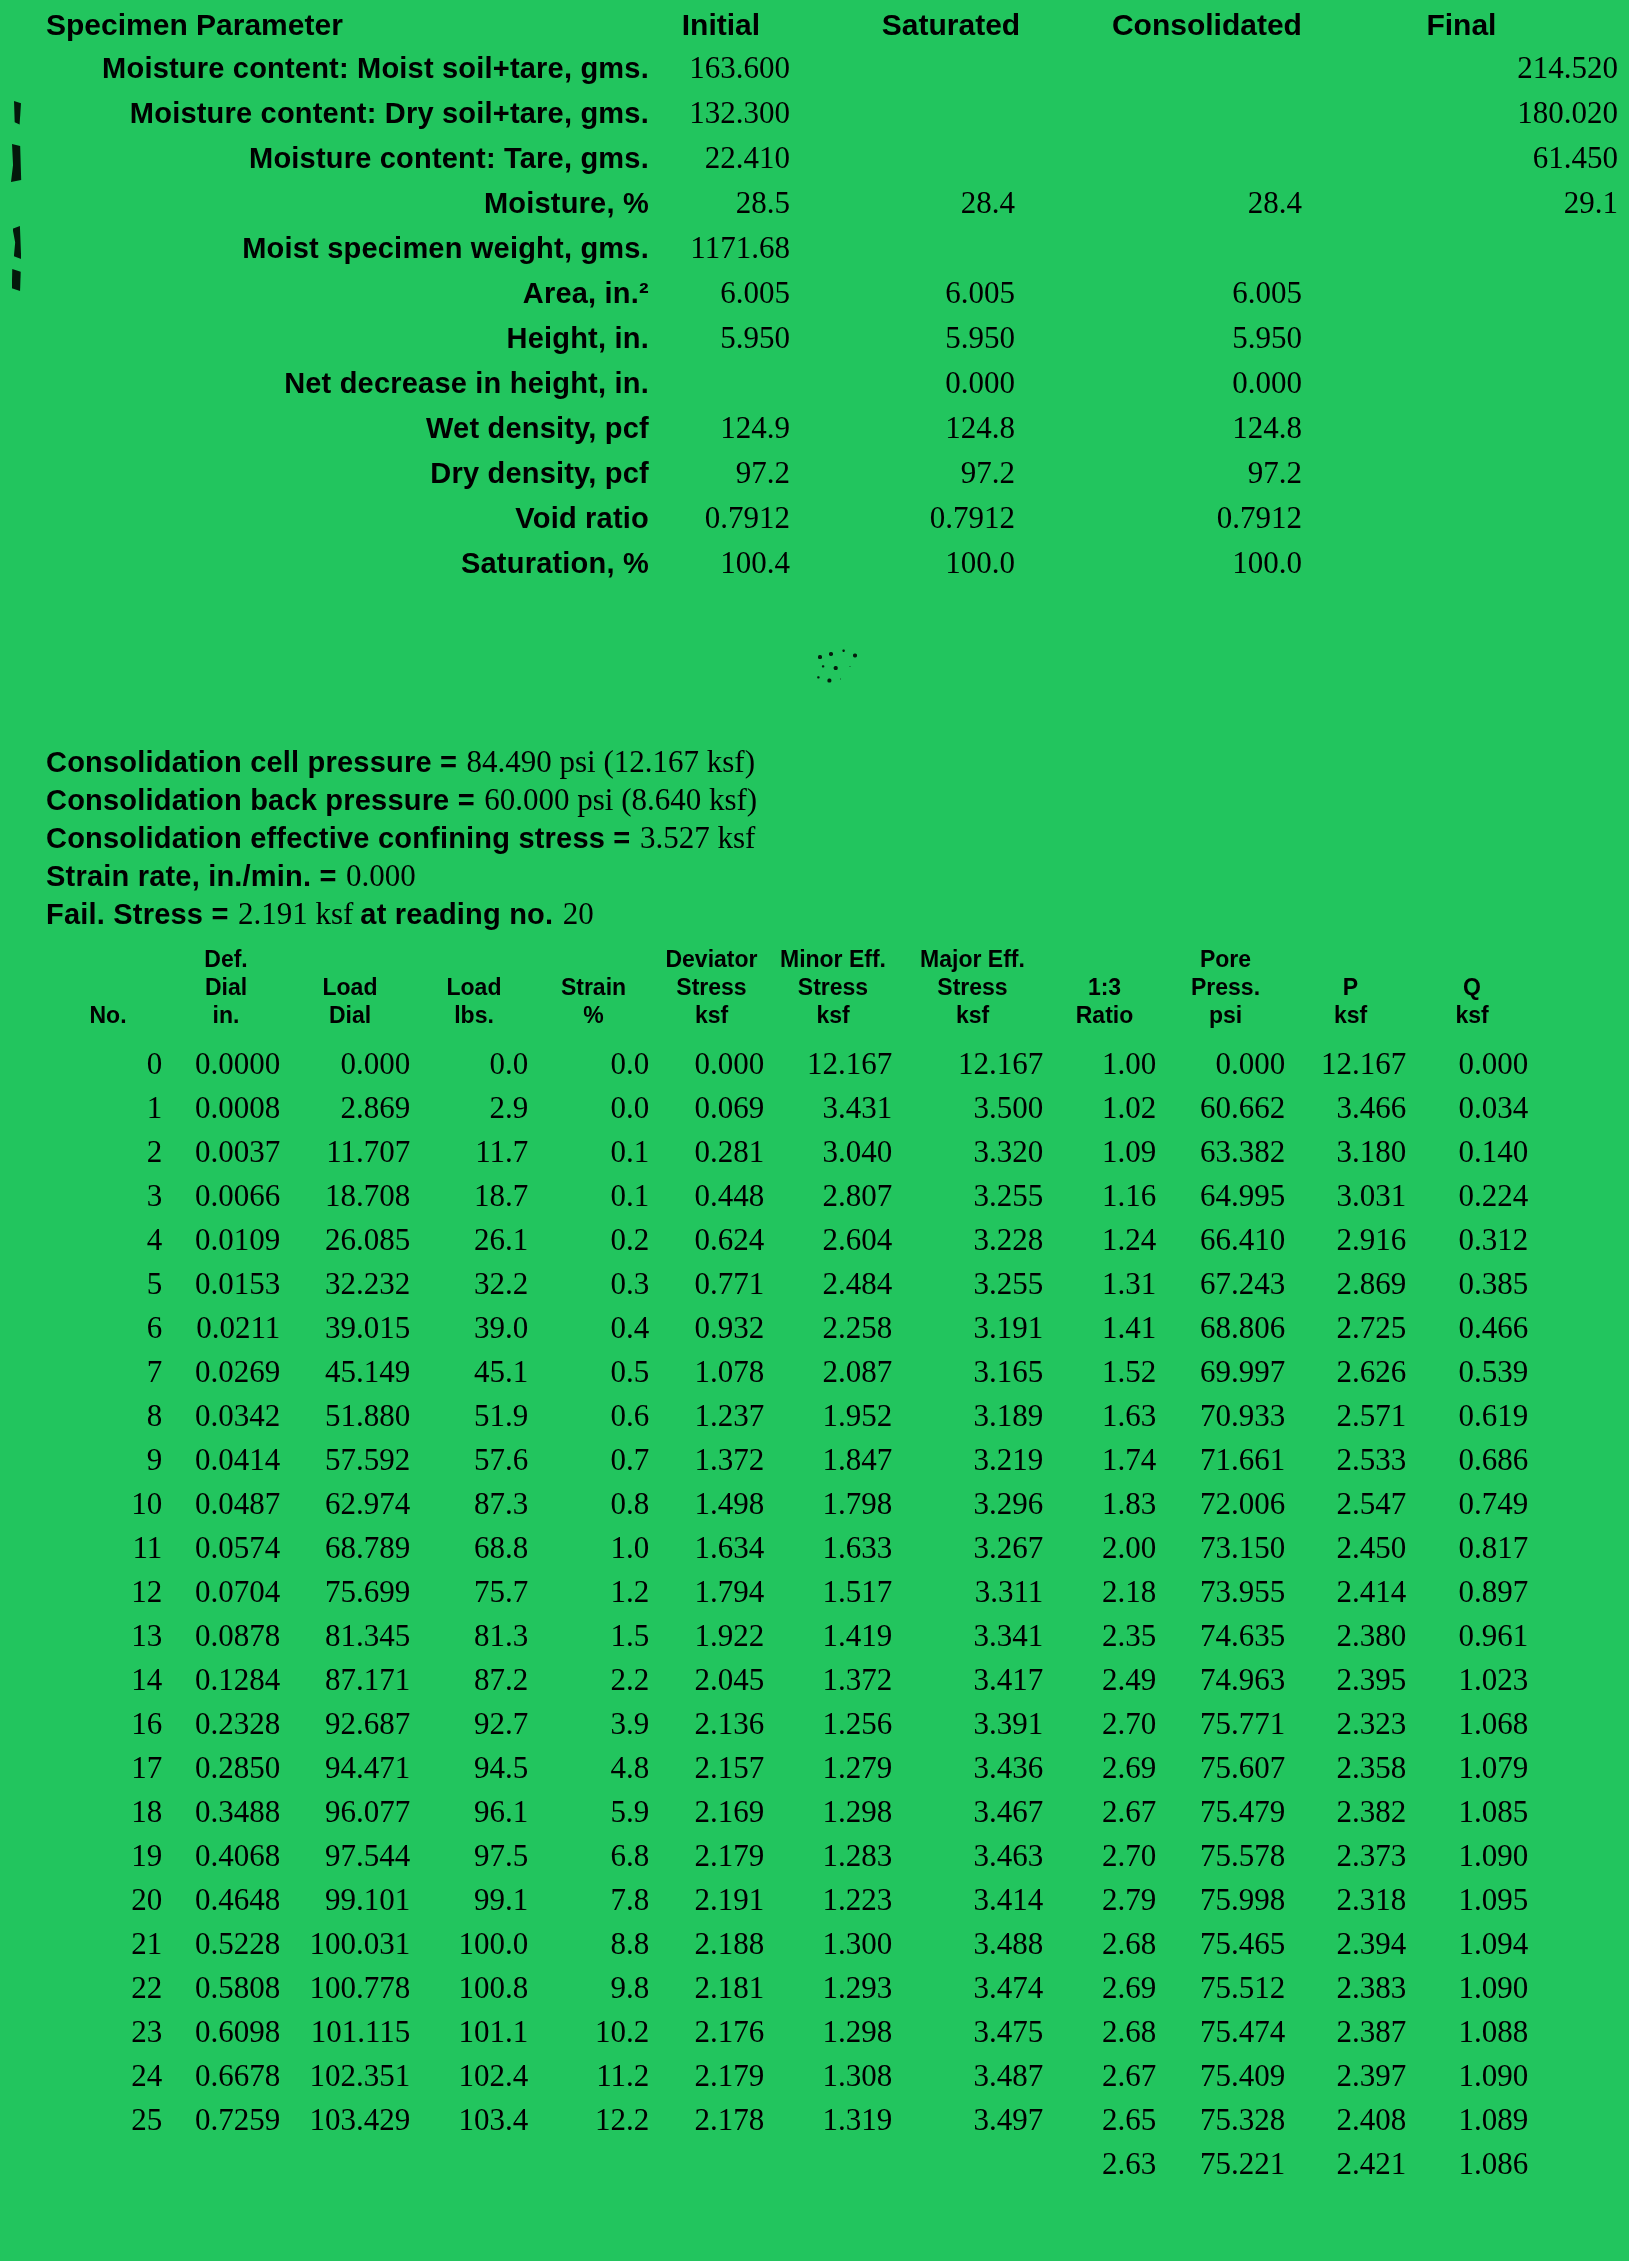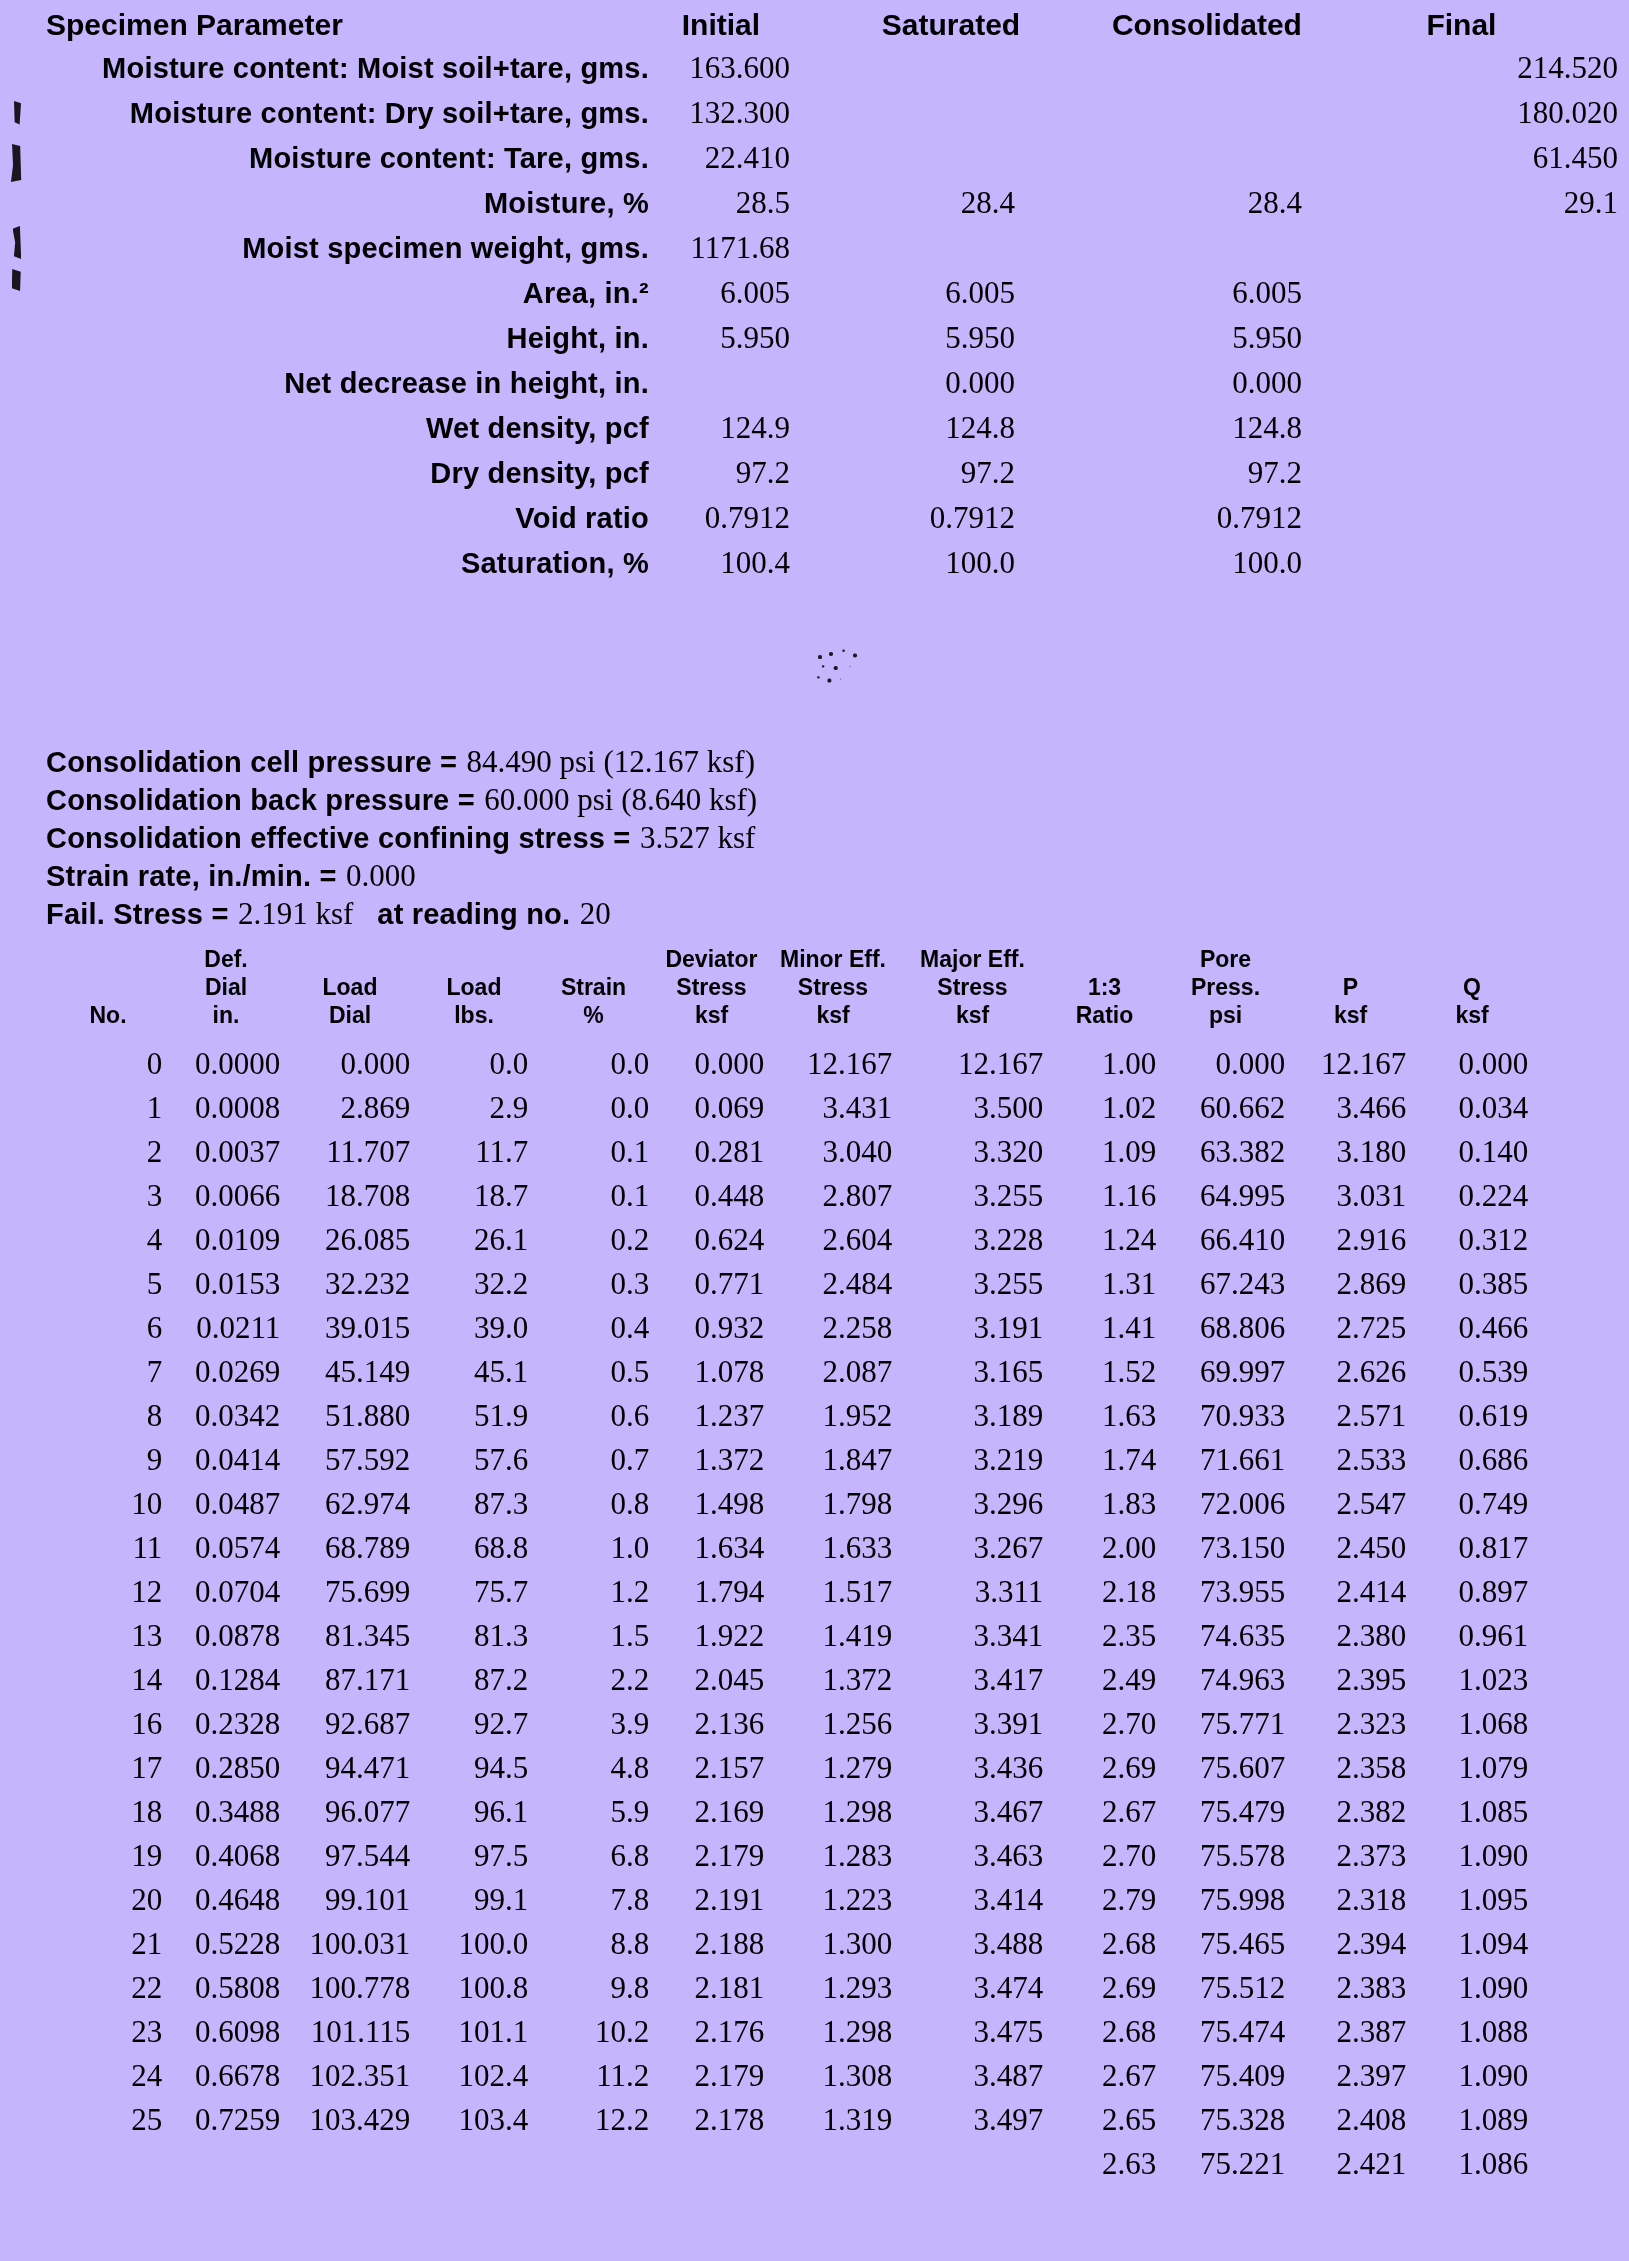--- a/index.html
+++ b/index.html
@@ -1,20 +1,20 @@
 <!DOCTYPE html>
 <html style="font-size:12.6px"><head>
 <meta charset="utf-8">
 <style>
   html, body { margin: 0; padding: 0; background: #888; }
   .page {
     position: relative;
     width: 1630px;
     height: 2261px;
-    background: #c4b5fd;
+    background: #22c55e;
     color: #000;
     overflow: hidden;
     font-family: "Liberation Sans", sans-serif;
   }
 
   
   .spec-table {
     position: absolute;
     left: 46px;
     top: 4.7px;
@@ -37,21 +37,21 @@
   .num { text-align: right; font: 400 31px "Liberation Serif", serif; margin-top: 29px; }
 
   
   .consol {
     position: absolute;
     left: 46px;
     top: 744px;
   }
   .c-line { height: 38px; line-height: 38px; white-space: nowrap; }
   .b { font: 700 29px "Liberation Sans", sans-serif; margin-right: 9.4px; letter-spacing: 0.2px; }
-  .s { font: 400 31px "Liberation Serif", serif; margin-right: 24px; }
+  .s { font: 400 31px "Liberation Serif", serif; margin-right: 7px; }
 
   
   .read-table {
     position: absolute;
     left: 49px;
     top: 945px;
     width: 1482px;
     border-collapse: collapse;
     table-layout: fixed;
   }

